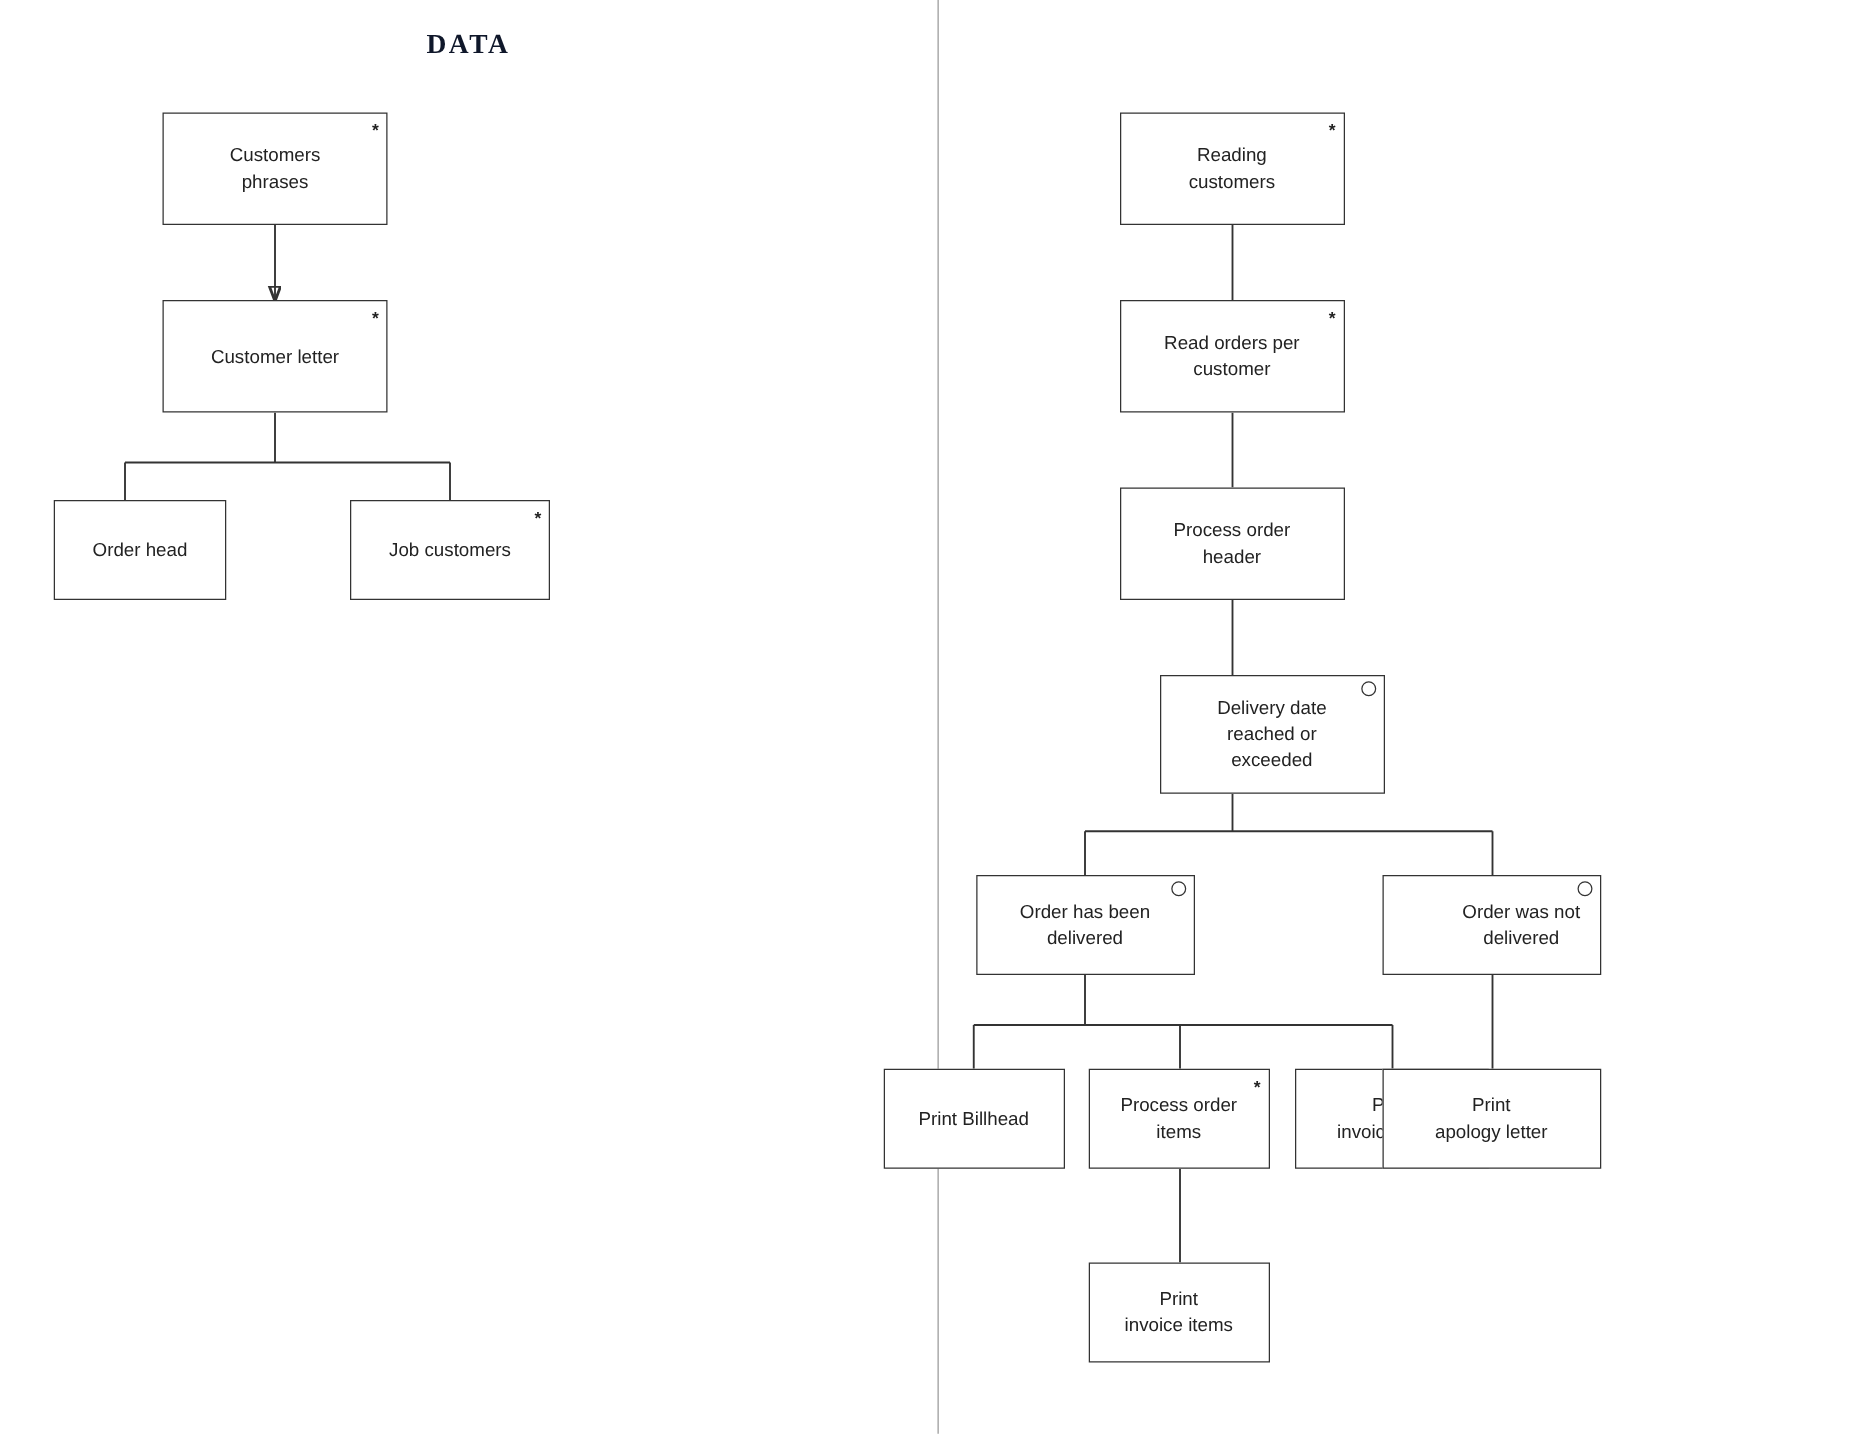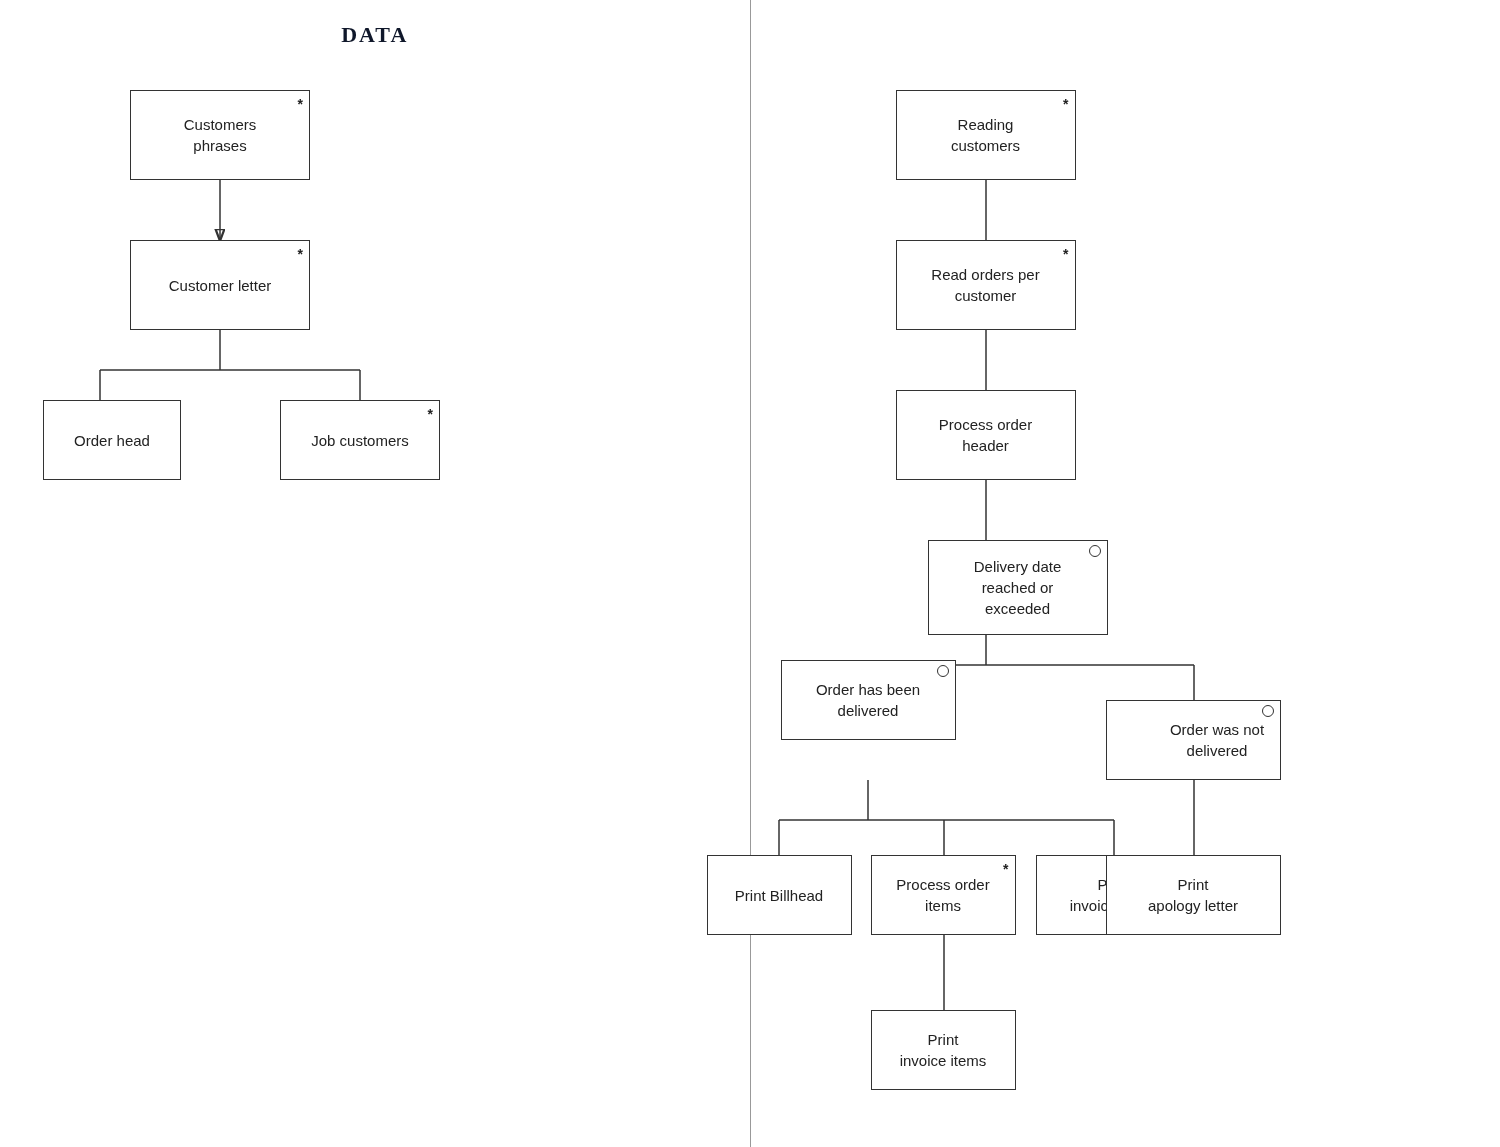--- a/index.html
+++ b/index.html
@@ -167,21 +167,21 @@
 
     <div class="box" style="left:145px; top:390px; width:180px; height:90px;">
       <span>Process order<br>header</span>
     </div>
 
     <div class="box" style="left:145px; top:540px; width:180px; height:95px;margin-left:32px;">
       <span>Delivery date<br>reached or<br>exceeded</span>
       <div class="circle-mark"></div>
     </div>
 
-    <div class="box" style="left:30px; top:660px; width:175px; height:80px;">
+    <div class="box" style="left:30px; top:700px; width:175px; height:80px;">
       <span>Order has been<br>delivered</span>
       <div class="circle-mark"></div>
     </div>
 
     <div class="box" style="left:355px; top:700px; width:175px; height:80px;padding-left:48px;">
       <span>Order was not<br>delivered</span>
       <div class="circle-mark"></div>
     </div>
 
     <div class="box" style="left:-44px; top:855px; width:145px; height:80px;">

